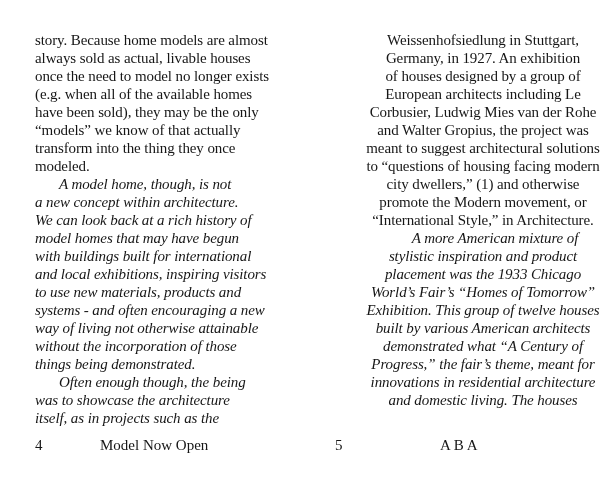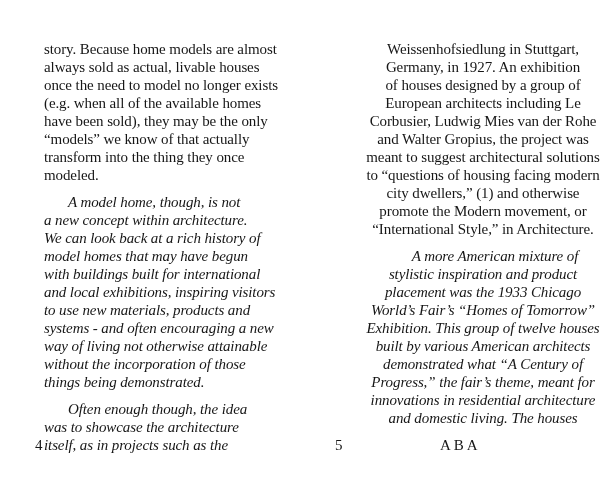--- a/index.html
+++ b/index.html
@@ -28,21 +28,21 @@
     position: absolute;
     top: 31px;
     left: 35px;
     width: 264px;
     font-size: 15px;
     line-height: 18px;
     letter-spacing: -0.1px;
   }
   .page.right .page-body { left: 51px; text-align: center; }
   .para {
-    margin: 9px;
+    margin: 0;
     white-space: pre;
   }
   .para.indent { text-indent: 24px; font-style: italic; }
   .page-footer {
     position: absolute;
     top: 436px;
     left: 0;
     width: 100%;
     height: 20px;
     font-size: 15px;
@@ -79,26 +79,27 @@
 a new concept within architecture.
 We can look back at a rich history of
 model homes that may have begun
 with buildings built for international
 and local exhibitions, inspiring visitors
 to use new materials, products and
 systems - and often encouraging a new
 way of living not otherwise attainable
 without the incorporation of those
 things being demonstrated.</div>
-        <div class="para indent">Often enough though, the idea
+        <div class="para indent">Often enough though, the being
 was to showcase the architecture
 itself, as in projects such as the</div>
       </div>
     <div class="page-footer">
       <span class="page-number">4</span>
+      <span class="footer-title">Model Now Open</span>
     </div>
   </div>
 
   <div class="page right">
     <div class="page-body">
         <div class="para">Weissenhofsiedlung in Stuttgart,
 Germany, in 1927. An exhibition
 of houses designed by a group of
 European architects including Le
 Corbusier, Ludwig Mies van der Rohe

